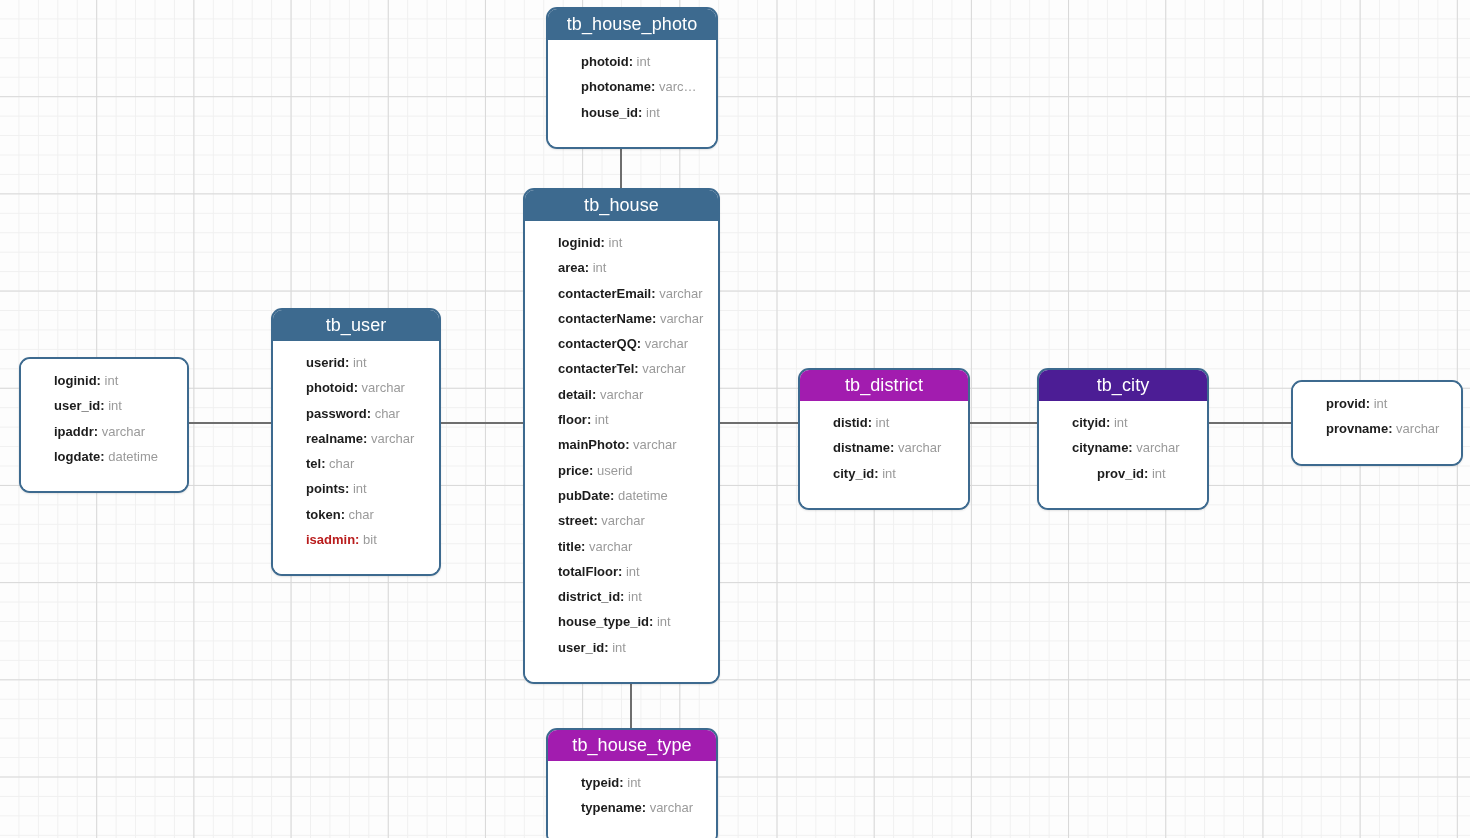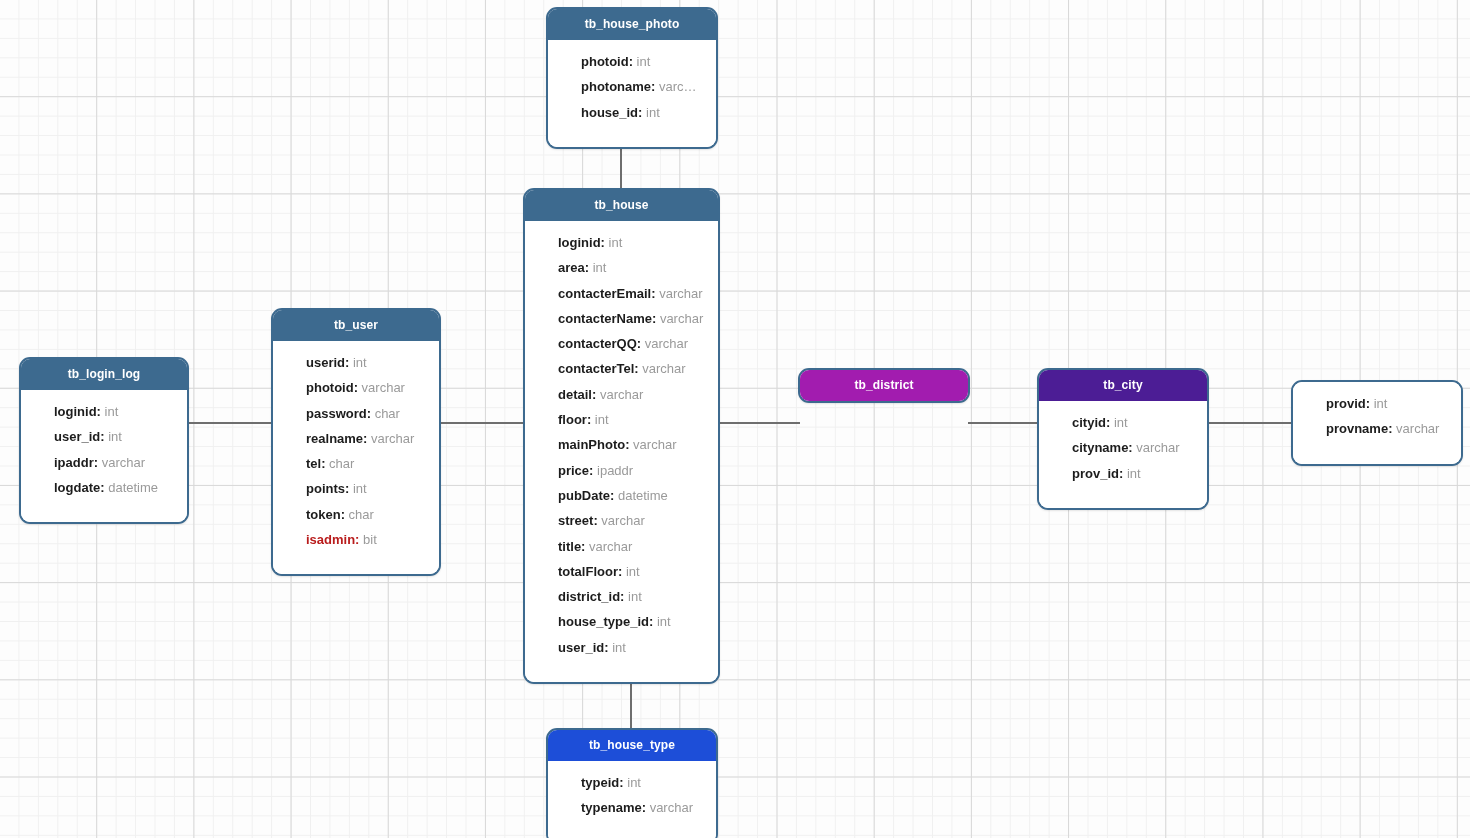--- a/index.html
+++ b/index.html
@@ -43,22 +43,22 @@
     border: 2px solid #3d6a8f;
     border-radius: 11px;
     background: #ffffff;
     box-sizing: border-box;
     overflow: hidden;
     box-shadow: 0 1px 2px rgba(0,0,0,0.10);
   }
   .entity-header {
     background: #3d6a8f;
     color: #ffffff;
-    font-size: 12px;
-    font-weight: bold;
+    font-size: 18px;
+    font-weight: normal;
     text-align: center;
     line-height: 31px;
     height: 31px;
     letter-spacing: 0.1px;
     white-space: nowrap;
   }
   .entity-body {
     padding: 9px 0 22px 0;
     background: #ffffff;
   }
@@ -105,21 +105,21 @@
         <div class="entity-body">
           <div class="field"><span class="fname" style="color: rgb(28, 28, 28);">loginid:</span><span class="ftype" style="color: rgb(154, 154, 154);"> int</span></div>
           <div class="field"><span class="fname" style="color: rgb(28, 28, 28);">area:</span><span class="ftype" style="color: rgb(154, 154, 154);"> int</span></div>
           <div class="field"><span class="fname" style="color: rgb(28, 28, 28);">contacterEmail:</span><span class="ftype" style="color: rgb(154, 154, 154);"> varchar</span></div>
           <div class="field"><span class="fname" style="color: rgb(28, 28, 28);">contacterName:</span><span class="ftype" style="color: rgb(154, 154, 154);"> varchar</span></div>
           <div class="field"><span class="fname" style="color: rgb(28, 28, 28);">contacterQQ:</span><span class="ftype" style="color: rgb(154, 154, 154);"> varchar</span></div>
           <div class="field"><span class="fname" style="color: rgb(28, 28, 28);">contacterTel:</span><span class="ftype" style="color: rgb(154, 154, 154);"> varchar</span></div>
           <div class="field"><span class="fname" style="color: rgb(28, 28, 28);">detail:</span><span class="ftype" style="color: rgb(154, 154, 154);"> varchar</span></div>
           <div class="field"><span class="fname" style="color: rgb(28, 28, 28);">floor:</span><span class="ftype" style="color: rgb(154, 154, 154);"> int</span></div>
           <div class="field"><span class="fname" style="color: rgb(28, 28, 28);">mainPhoto:</span><span class="ftype" style="color: rgb(154, 154, 154);"> varchar</span></div>
-          <div class="field"><span class="fname" style="color: rgb(28, 28, 28);">price:</span><span class="ftype" style="color: rgb(154, 154, 154);"> ipaddr</span></div>
+          <div class="field"><span class="fname" style="color: rgb(28, 28, 28);">price:</span><span class="ftype" style="color: rgb(154, 154, 154);"> userid</span></div>
           <div class="field"><span class="fname" style="color: rgb(28, 28, 28);">pubDate:</span><span class="ftype" style="color: rgb(154, 154, 154);"> datetime</span></div>
           <div class="field"><span class="fname" style="color: rgb(28, 28, 28);">street:</span><span class="ftype" style="color: rgb(154, 154, 154);"> varchar</span></div>
           <div class="field"><span class="fname" style="color: rgb(28, 28, 28);">title:</span><span class="ftype" style="color: rgb(154, 154, 154);"> varchar</span></div>
           <div class="field"><span class="fname" style="color: rgb(28, 28, 28);">totalFloor:</span><span class="ftype" style="color: rgb(154, 154, 154);"> int</span></div>
           <div class="field"><span class="fname" style="color: rgb(28, 28, 28);">district_id:</span><span class="ftype" style="color: rgb(154, 154, 154);"> int</span></div>
           <div class="field"><span class="fname" style="color: rgb(28, 28, 28);">house_type_id:</span><span class="ftype" style="color: rgb(154, 154, 154);"> int</span></div>
           <div class="field"><span class="fname" style="color: rgb(28, 28, 28);">user_id:</span><span class="ftype" style="color: rgb(154, 154, 154);"> int</span></div>
         </div>
       </div>
       <div class="entity" style="left: 271px; top: 308px; width: 170px; border-color: rgb(61, 106, 143);">
@@ -129,46 +129,50 @@
           <div class="field"><span class="fname" style="color: rgb(28, 28, 28);">photoid:</span><span class="ftype" style="color: rgb(154, 154, 154);"> varchar</span></div>
           <div class="field"><span class="fname" style="color: rgb(28, 28, 28);">password:</span><span class="ftype" style="color: rgb(154, 154, 154);"> char</span></div>
           <div class="field"><span class="fname" style="color: rgb(28, 28, 28); margin-top: 18px;">realname:</span><span class="ftype" style="color: rgb(154, 154, 154);"> varchar</span></div>
           <div class="field"><span class="fname" style="color: rgb(28, 28, 28);">tel:</span><span class="ftype" style="color: rgb(154, 154, 154);"> char</span></div>
           <div class="field"><span class="fname" style="color: rgb(28, 28, 28);">points:</span><span class="ftype" style="color: rgb(154, 154, 154);"> int</span></div>
           <div class="field"><span class="fname" style="color: rgb(28, 28, 28);">token:</span><span class="ftype" style="color: rgb(154, 154, 154);"> char</span></div>
           <div class="field"><span class="fname" style="color: #b91c1c;">isadmin:</span><span class="ftype" style="color: rgb(154, 154, 154);"> bit</span></div>
         </div>
       </div>
       <div class="entity" style="left: 19px; top: 357px; width: 170px; border-color: rgb(61, 106, 143);">
-        <div class="entity-header" style="background: rgb(61, 106, 143); color: rgb(255, 255, 255);">tb_login_log</div>
         <div class="entity-body">
           <div class="field"><span class="fname" style="color: rgb(28, 28, 28);">loginid:</span><span class="ftype" style="color: rgb(154, 154, 154);"> int</span></div>
           <div class="field"><span class="fname" style="color: rgb(28, 28, 28);">user_id:</span><span class="ftype" style="color: rgb(154, 154, 154);"> int</span></div>
           <div class="field"><span class="fname" style="color: rgb(28, 28, 28);">ipaddr:</span><span class="ftype" style="color: rgb(154, 154, 154);"> varchar</span></div>
           <div class="field"><span class="fname" style="color: rgb(28, 28, 28);">logdate:</span><span class="ftype" style="color: rgb(154, 154, 154);"> datetime</span></div>
         </div>
       </div>
       <div class="entity" style="left: 798px; top: 368px; width: 172px; border-color: rgb(61, 106, 143);">
         <div class="entity-header" style="background: #a21caf; color: rgb(255, 255, 255);">tb_district</div>
+        <div class="entity-body">
+          <div class="field"><span class="fname" style="color: rgb(28, 28, 28);">distid:</span><span class="ftype" style="color: rgb(154, 154, 154);"> int</span></div>
+          <div class="field"><span class="fname" style="color: rgb(28, 28, 28);">distname:</span><span class="ftype" style="color: rgb(154, 154, 154);"> varchar</span></div>
+          <div class="field"><span class="fname" style="color: rgb(28, 28, 28);">city_id:</span><span class="ftype" style="color: rgb(154, 154, 154);"> int</span></div>
+        </div>
       </div>
       <div class="entity" style="left: 1037px; top: 368px; width: 172px; border-color: rgb(61, 106, 143);">
         <div class="entity-header" style="background: #4c1d95; color: rgb(255, 255, 255);">tb_city</div>
         <div class="entity-body">
           <div class="field"><span class="fname" style="color: rgb(28, 28, 28);">cityid:</span><span class="ftype" style="color: rgb(154, 154, 154);"> int</span></div>
           <div class="field"><span class="fname" style="color: rgb(28, 28, 28);">cityname:</span><span class="ftype" style="color: rgb(154, 154, 154);"> varchar</span></div>
-          <div class="field"><span class="fname" style="color: rgb(28, 28, 28);">prov_id:</span><span class="ftype" style="color: rgb(154, 154, 154);"> int</span></div>
+          <div class="field"><span class="fname" style="color: rgb(28, 28, 28); margin-left: 25px;">prov_id:</span><span class="ftype" style="color: rgb(154, 154, 154);"> int</span></div>
         </div>
       </div>
       <div class="entity" style="left: 1291px; top: 380px; width: 172px; border-color: rgb(61, 106, 143);">
         <div class="entity-body">
           <div class="field"><span class="fname" style="color: rgb(28, 28, 28);">provid:</span><span class="ftype" style="color: rgb(154, 154, 154);"> int</span></div>
           <div class="field"><span class="fname" style="color: rgb(28, 28, 28);">provname:</span><span class="ftype" style="color: rgb(154, 154, 154);"> varchar</span></div>
         </div>
       </div>
       <div class="entity" style="left: 546px; top: 728px; width: 172px; border-color: rgb(61, 106, 143);">
-        <div class="entity-header" style="background: #1d4ed8; color: rgb(255, 255, 255);">tb_house_type</div>
+        <div class="entity-header" style="background: #a21caf; color: rgb(255, 255, 255);">tb_house_type</div>
         <div class="entity-body">
           <div class="field"><span class="fname" style="color: rgb(28, 28, 28);">typeid:</span><span class="ftype" style="color: rgb(154, 154, 154);"> int</span></div>
           <div class="field"><span class="fname" style="color: rgb(28, 28, 28);">typename:</span><span class="ftype" style="color: rgb(154, 154, 154);"> varchar</span></div>
         </div>
       </div>
     </div>
 </div>
 
 </body></html>

